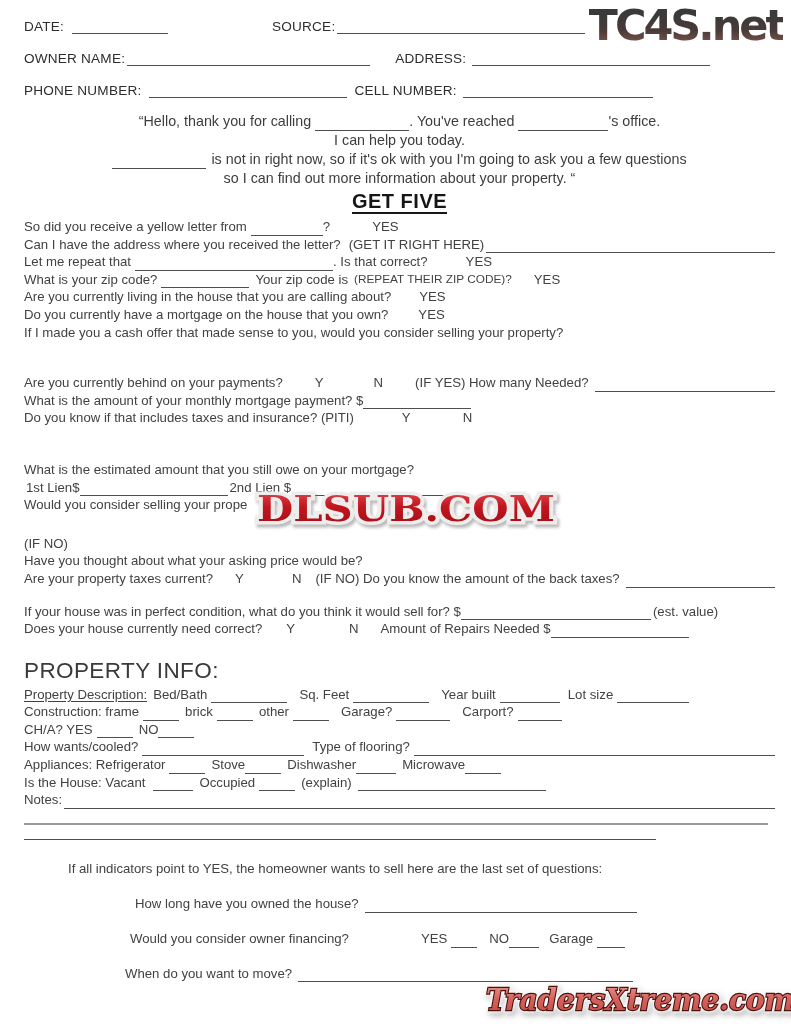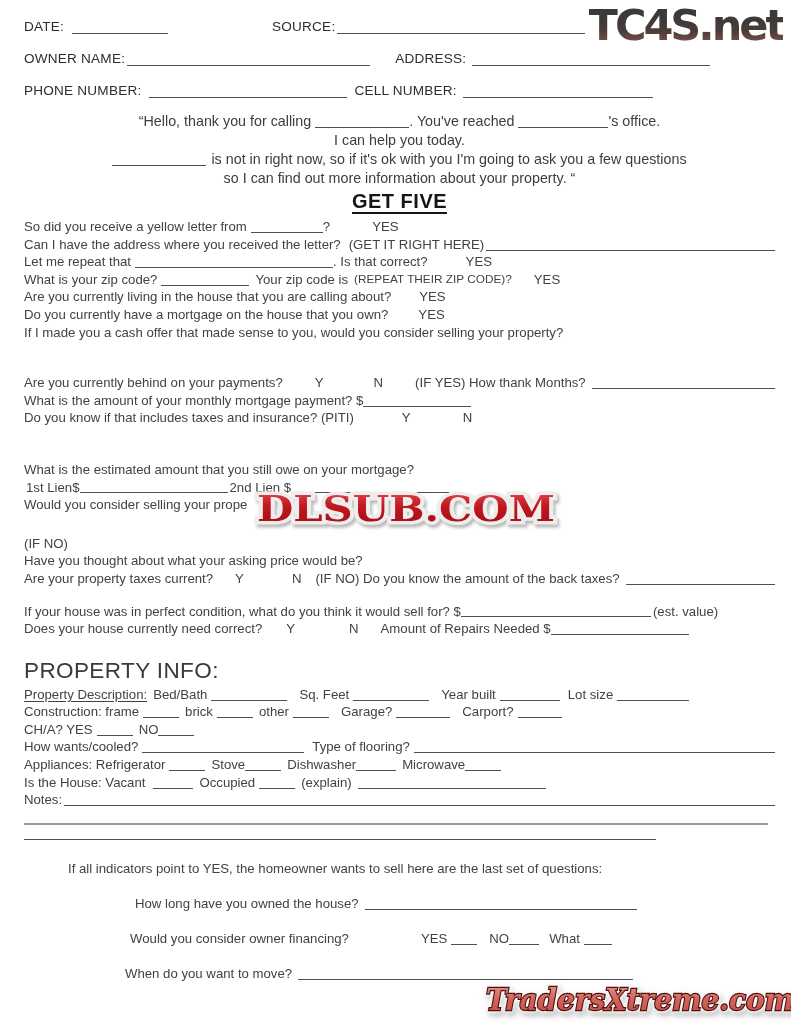--- a/index.html
+++ b/index.html
@@ -8,21 +8,21 @@
     width:791px;height:1024px;
     background:#ffffff;
     overflow:hidden;
     font-family:"Liberation Sans", sans-serif;
     color:#424242;
     box-sizing:border-box;
     padding:16px 16px 0 24px;
   }
   .line{
     display:flex;
-    align-items:center;
+    align-items:flex-end;
     white-space:pre;
     height:17.6px;
     font-size:13.2px;
     line-height:17.6px;
   }
   .hrow{
     display:flex;align-items:flex-end;white-space:pre;
     height:18px;margin-bottom:14px;
     font-size:13.6px;letter-spacing:.2px;color:#2e2e2e;
   }
@@ -150,21 +150,21 @@
     <span style="margin-left:30px">YES</span>
   </div>
   <div class="line">
     <span>If I made you a cash offer that made sense to you, would you consider selling your property?</span>
   </div>
 
   <div class="line" style="margin-top:33px">
     <span>Are you currently behind on your payments?</span>
     <span style="margin-left:32px">Y</span>
     <span style="margin-left:50px">N</span>
-    <span style="margin-left:32px">(IF YES) How thank Months?</span>
+    <span style="margin-left:32px">(IF YES) How many Needed?</span>
     <span class="blank fill" style="margin-left:6px"></span>
   </div>
   <div class="line">
     <span>What is the amount of your monthly mortgage payment? $</span>
     <span class="blank" style="width:108px;margin-left:0"></span>
   </div>
   <div class="line">
     <span>Do you know if that includes taxes and insurance? (PITI)</span>
     <span style="margin-left:48px">Y</span>
     <span style="margin-left:52px">N</span>
@@ -279,21 +279,21 @@
   <div class="line" style="margin-top:18px;margin-left:111px">
     <span>How long have you owned the house?</span>
     <span class="blank" style="width:272px;margin-left:6px"></span>
   </div>
   <div class="line" style="margin-top:17px;margin-left:106px">
     <span>Would you consider owner financing?</span>
     <span style="margin-left:72px">YES</span>
     <span class="blank" style="width:26px"></span>
     <span style="margin-left:12px">NO</span>
     <span class="blank" style="width:30px;margin-left:0"></span>
-    <span style="margin-left:10px">What</span>
+    <span style="margin-left:10px">Garage</span>
     <span class="blank" style="width:28px"></span>
   </div>
   <div class="line" style="margin-top:17px;margin-left:101px">
     <span>When do you want to move?</span>
     <span class="blank" style="width:335px;margin-left:6px"></span>
   </div>
 
   <div class="wm-center">
     <svg width="312" height="50" viewBox="0 0 312 50">
       <defs>

